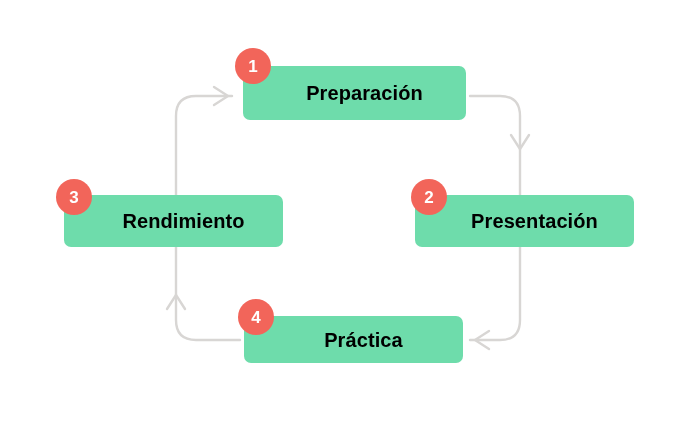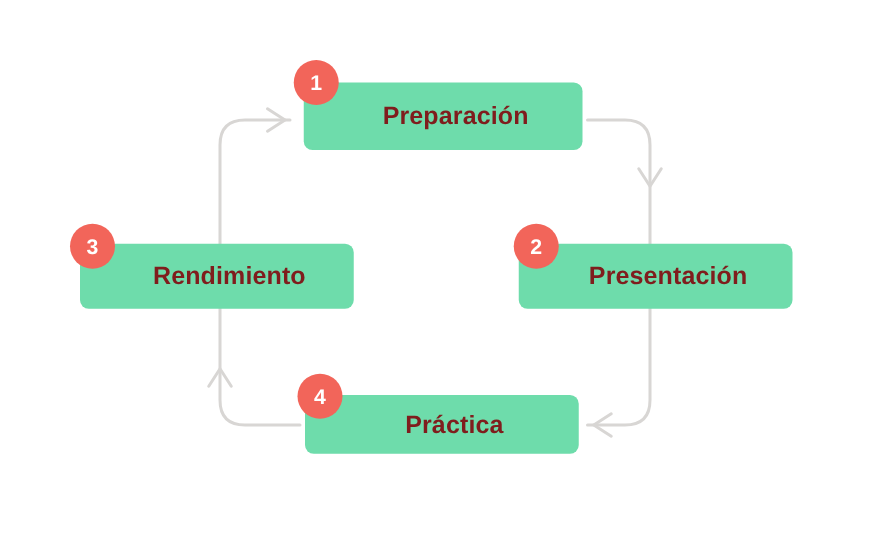--- a/index.html
+++ b/index.html
@@ -41,21 +41,21 @@
     width: 100%;
     height: 100%;
     background: #6edcab;
     border-radius: 7px;
     display: flex;
     align-items: center;
     justify-content: center;
     box-sizing: border-box;
   }
   .node-label {
-    color: #7f1d1d;
+    color: #000000;
     font-size: 20px;
     font-weight: 700;
     letter-spacing: 0.1px;
     line-height: 1;
     text-align: center;
     padding: 0 14px 0 34px;
     box-sizing: border-box;
     white-space: nowrap;
   }
   .node-badge {

